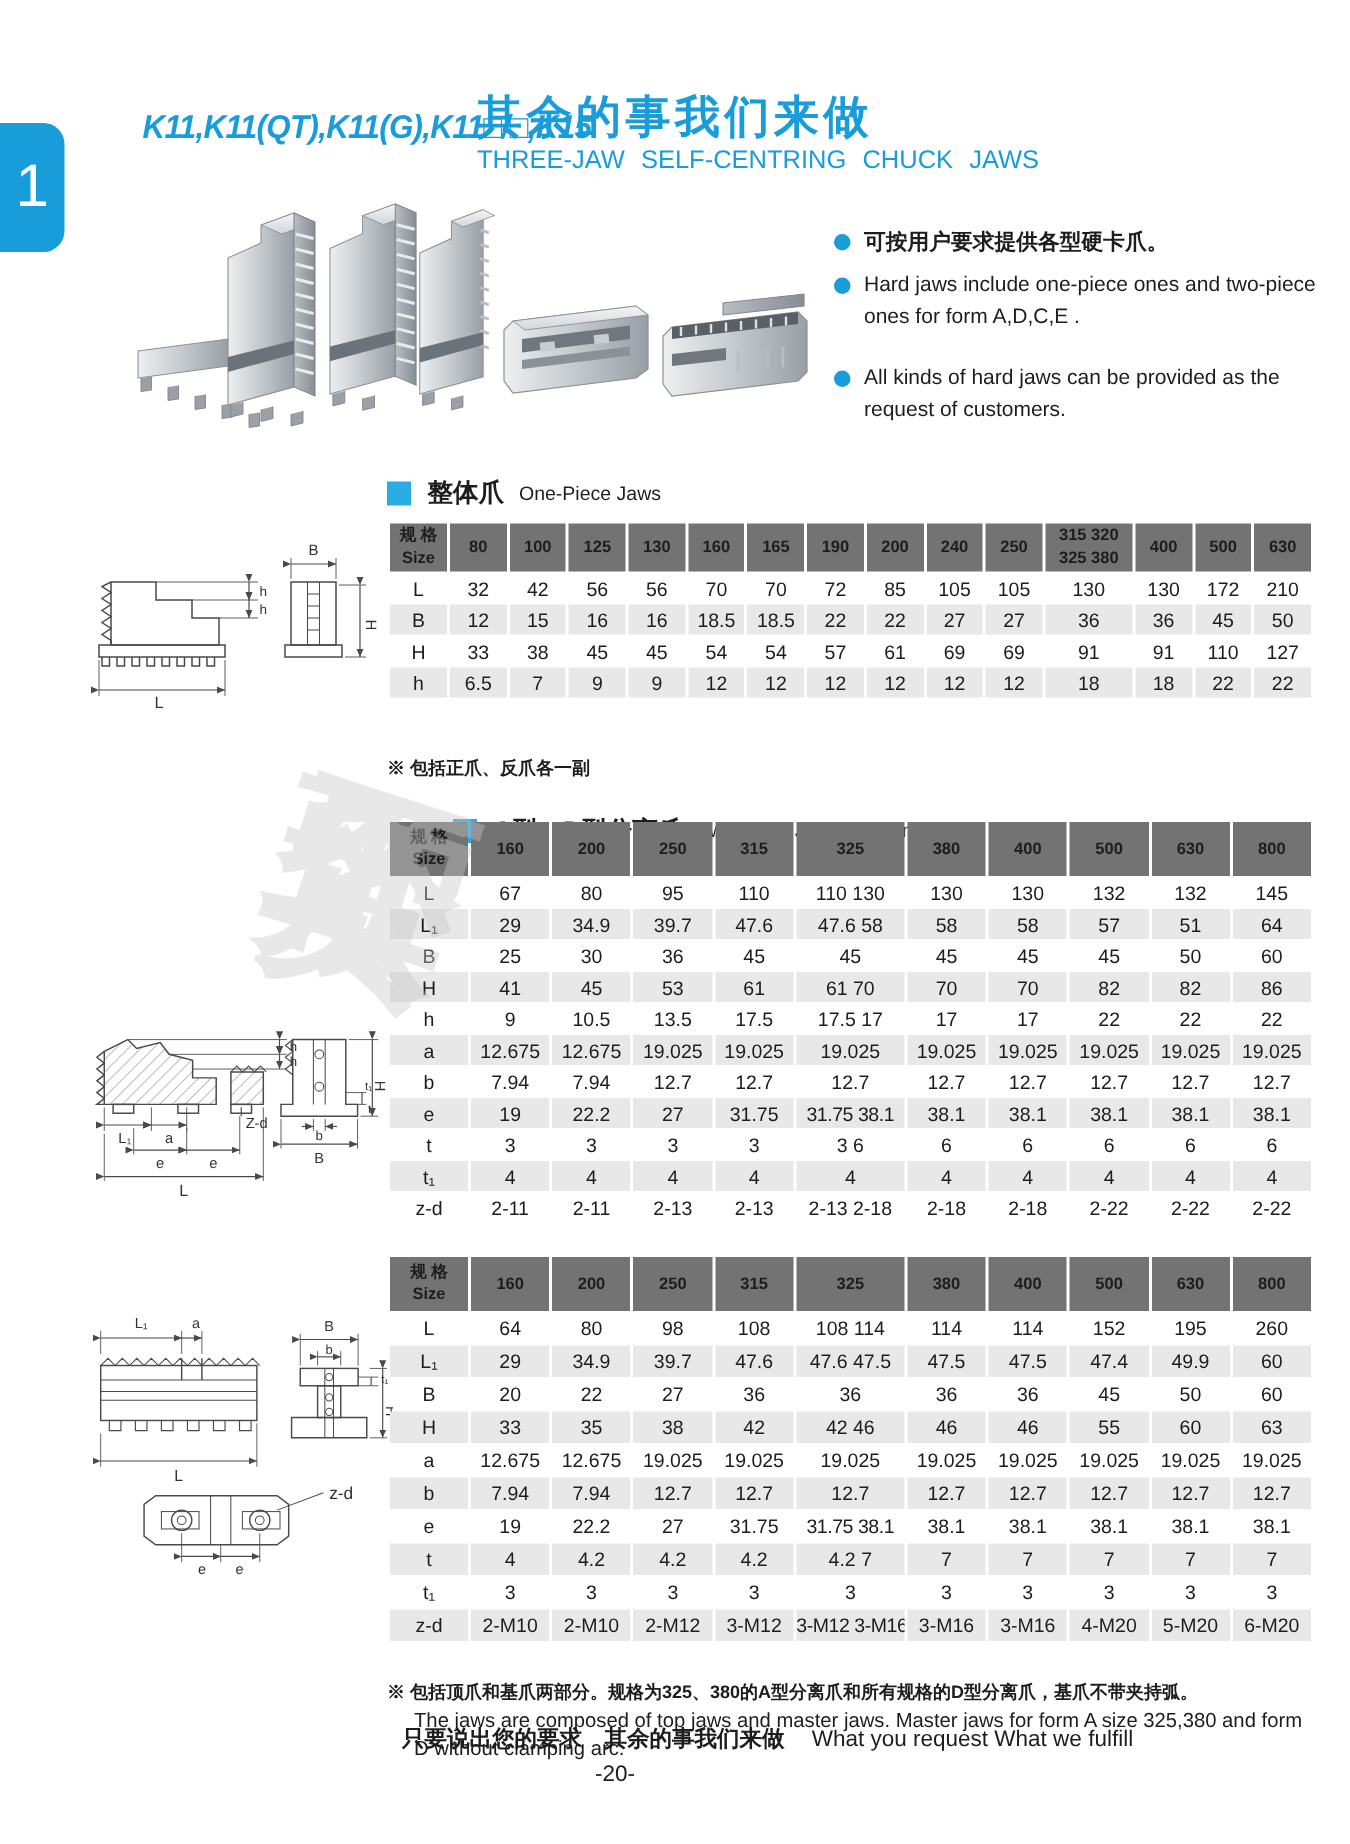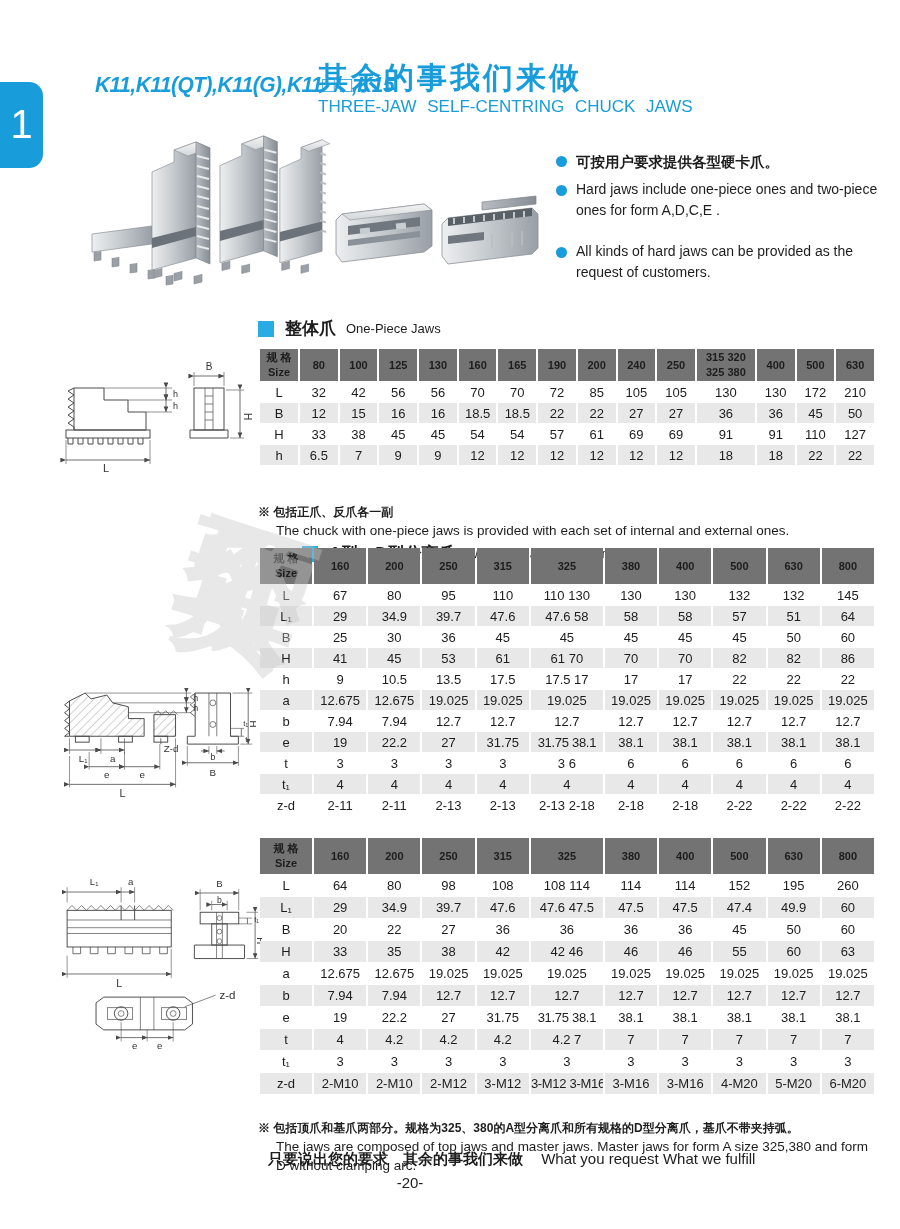--- a/index.html
+++ b/index.html
@@ -298,21 +298,20 @@
           <td class="c11">18</td>
           <td class="c12">22</td>
           <td class="c13">22</td>
         </tr>
       </tbody>
     </table>
   </div>
 
 <div id="note1" class="abs">
   <div class="note-cn">※ 包括正爪、反爪各一副</div>
-  <div class="note-en">The chuck with one-piece jaws is provided with each set of internal and external ones.</div>
 </div>
 
 <div id="sect2" class="abs sect">
   <span class="sq"></span>
   <span class="cn">A型、D型分离爪</span>
   <span class="en">Two-Piece Jaws for Form A,D</span>
 </div>
 
 <svg class="abs" style="left:40px;top:642px;" width="222" height="162" viewBox="0 0 222 165">
   <defs>

